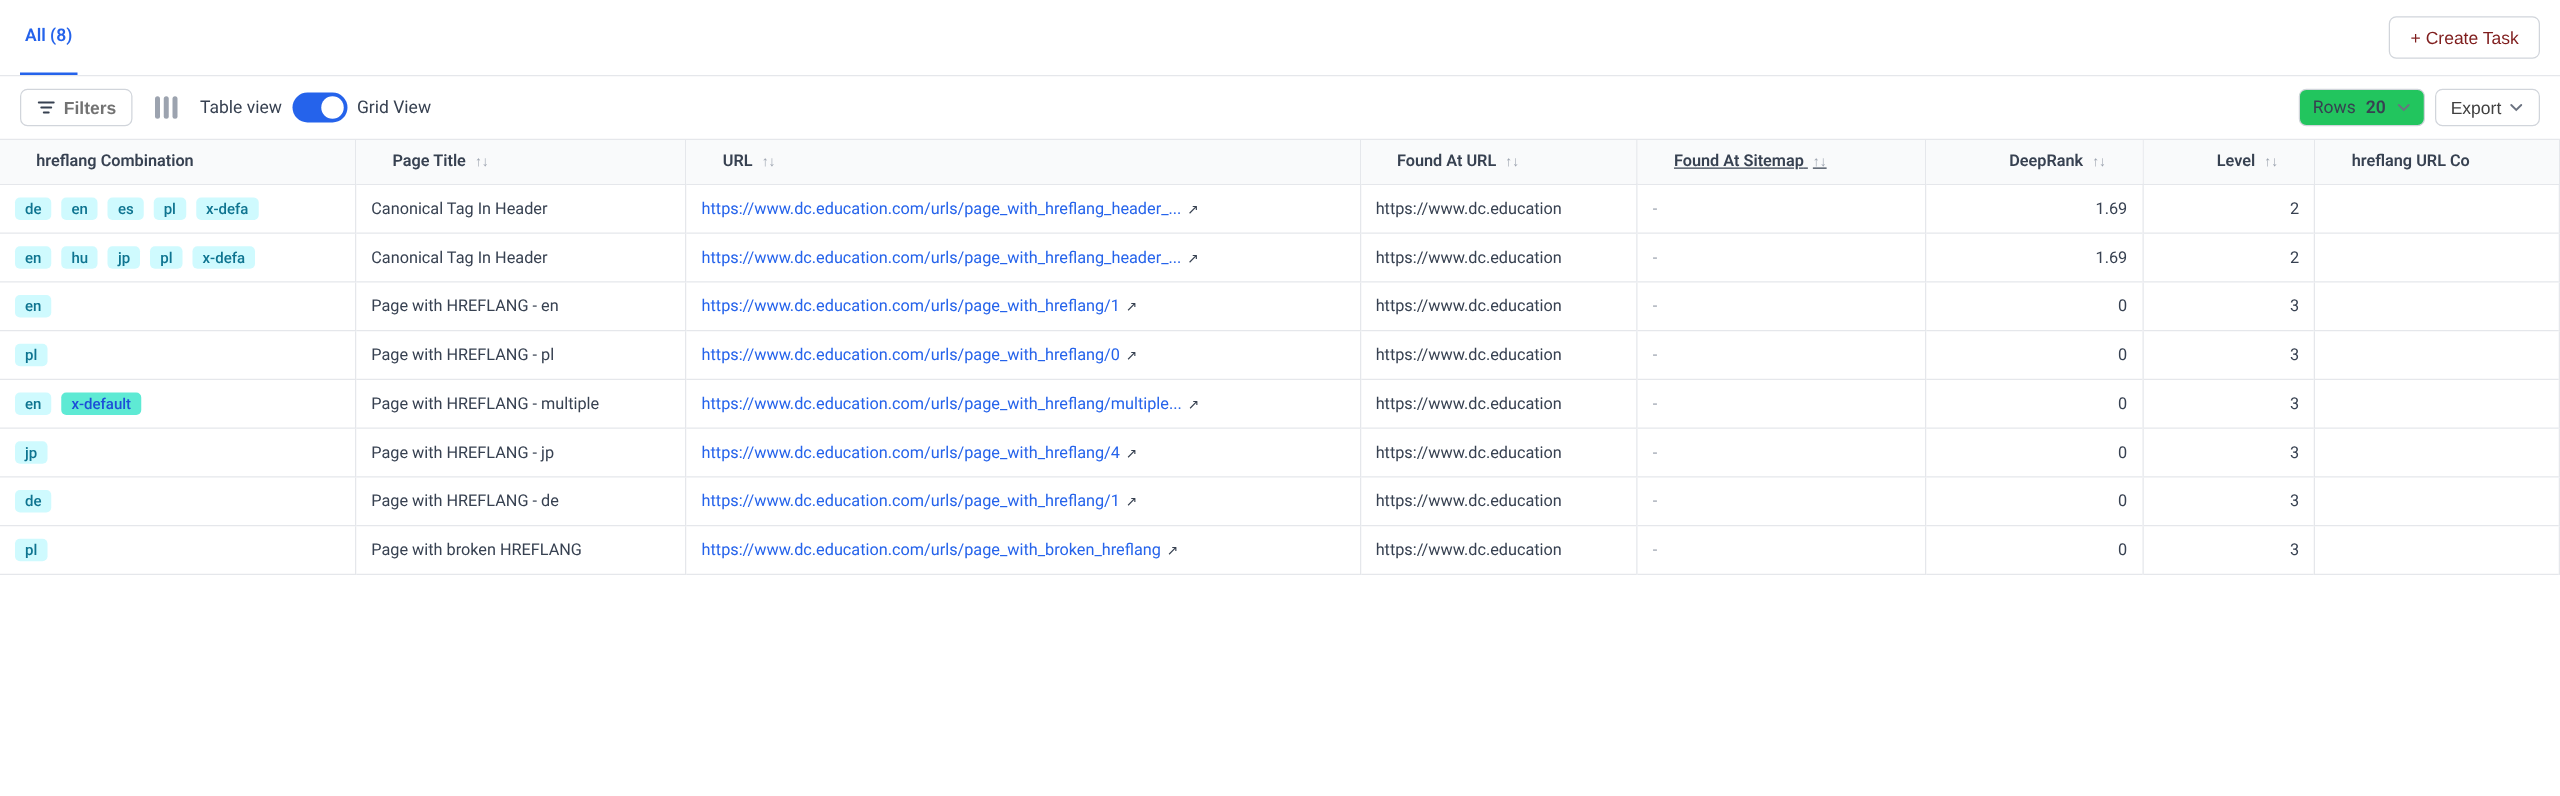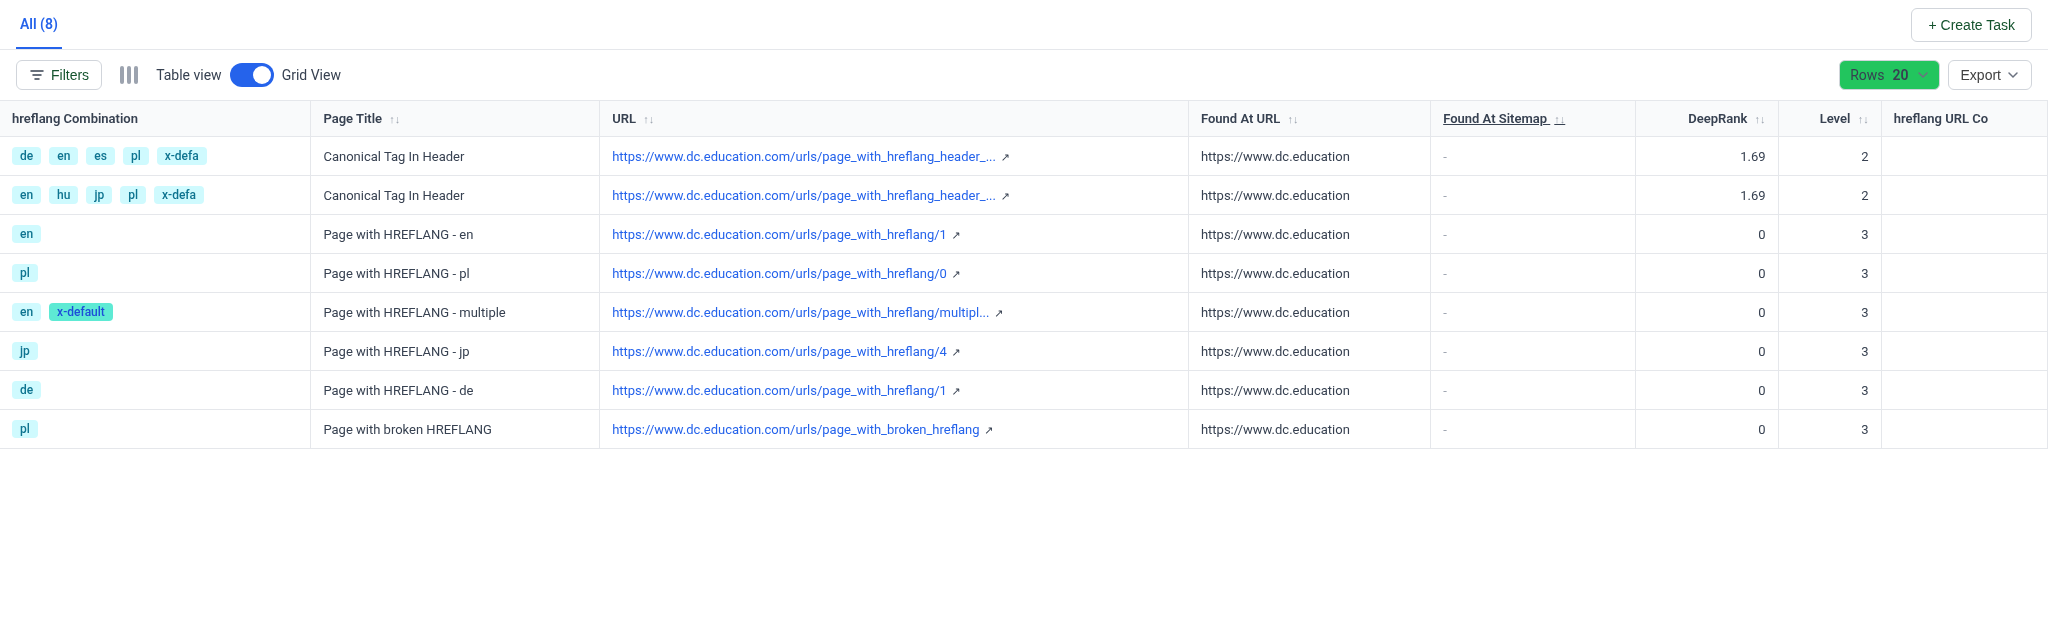--- a/index.html
+++ b/index.html
@@ -1,47 +1,47 @@
 <!DOCTYPE html>
 <html><head>
   <meta charset="utf-8">
   <style>
     * { box-sizing: border-box; margin: 0; padding: 0; }
     body { font-family: -apple-system, BlinkMacSystemFont, 'Segoe UI', Roboto, sans-serif; background: #fff; font-size: 14px; color: #333; }
 
     
     .tab-bar {
       display: flex; align-items: center; justify-content: space-between;
-      padding: 0 16px; border-bottom: 1px solid #e5e7eb; height: 50px;
+      padding: 0 16px; border-bottom: 1px solid #e5e7eb; height: 61px;
     }
     .tab-item {
       display: flex; align-items: center; height: 100%;
       padding: 0 4px; border-bottom: 2px solid transparent;
       font-weight: 600; color: #6b7280; cursor: pointer;
     }
     .tab-item.active { color: #2563eb; border-bottom-color: #2563eb; }
     .create-task-btn {
       display: flex; align-items: center; gap: 6px;
       border: 1px solid #d1d5db; border-radius: 6px;
       padding: 8px 16px; background: #fff; cursor: pointer;
-      font-size: 14px; font-weight: 500; color: #14532d;
+      font-size: 14px; font-weight: 500; color: #7f1d1d;
     }
 
     
     .toolbar {
       display: flex; align-items: center; gap: 16px;
       padding: 10px 16px; border-bottom: 1px solid #e5e7eb;
       justify-content: space-between;
     }
     .toolbar-left { display: flex; align-items: center; gap: 12px; }
     .filters-btn {
       display: flex; align-items: center; gap: 6px;
       border: 1px solid #d1d5db; border-radius: 6px;
       padding: 6px 12px; background: #fff; cursor: pointer;
-      font-size: 14px; color: #14532d;
+      font-size: 14px; color: #737373; font-weight: bold;
     }
     .columns-icon {
       display: flex; gap: 3px; cursor: pointer; padding: 6px;
     }
     .columns-icon span { display: block; width: 4px; height: 18px; background: #9ca3af; border-radius: 2px; }
     .view-toggle { display: flex; align-items: center; gap: 8px; font-size: 14px; color: #374151; }
     .toggle-switch {
       width: 44px; height: 24px; border-radius: 12px; background: #2563eb;
       position: relative; cursor: pointer;
     }
@@ -60,21 +60,21 @@
       display: flex; align-items: center; gap: 4px;
       border: 1px solid #d1d5db; border-radius: 6px;
       padding: 6px 12px; background: #fff; cursor: pointer;
       font-size: 14px; color: #404040;
     }
 
     
     .table-container { overflow-x: auto; }
     table { width: 100%; border-collapse: collapse; min-width: 1200px; }
     thead th {
-      padding: 10px 12px; text-align: left; font-size: 13px;
+      padding: 10px 29px; text-align: left; font-size: 13px;
       font-weight: 600; color: #374151; background: #f9fafb;
       border-bottom: 1px solid #e5e7eb; border-right: 1px solid #e5e7eb;
       white-space: nowrap; position: sticky; top: 0;
     }
     thead th:first-child { min-width: 220px; }
     tbody tr { border-bottom: 1px solid #e5e7eb; padding-left: 24px; }
     tbody td {
       padding: 10px 12px; font-size: 13px; color: #374151;
       border-right: 1px solid #e5e7eb; vertical-align: middle;
     }
@@ -235,21 +235,21 @@
           <td></td>
         </tr>
         <tr>
           <td>
             <div class="hreflang-combo">
               <span class="tag">en</span>
               <span class="tag x-default">x-default</span>
             </div>
           </td>
           <td>Page with HREFLANG - multiple</td>
-          <td><a class="url-link" href="#">https://www.dc.education.com/urls/page_with_hreflang/multipl...</a><span class="ext-icon"> ↗</span></td>
+          <td><a class="url-link" href="#">https://www.dc.education.com/urls/page_with_hreflang/multiple...</a><span class="ext-icon"> ↗</span></td>
           <td>https://www.dc.education</td>
           <td class="dash">-</td>
           <td style="text-align: right;">0</td>
           <td style="text-align: right;">3</td>
           <td></td>
         </tr>
         <tr>
           <td>
             <div class="hreflang-combo">
               <span class="tag">jp</span>

